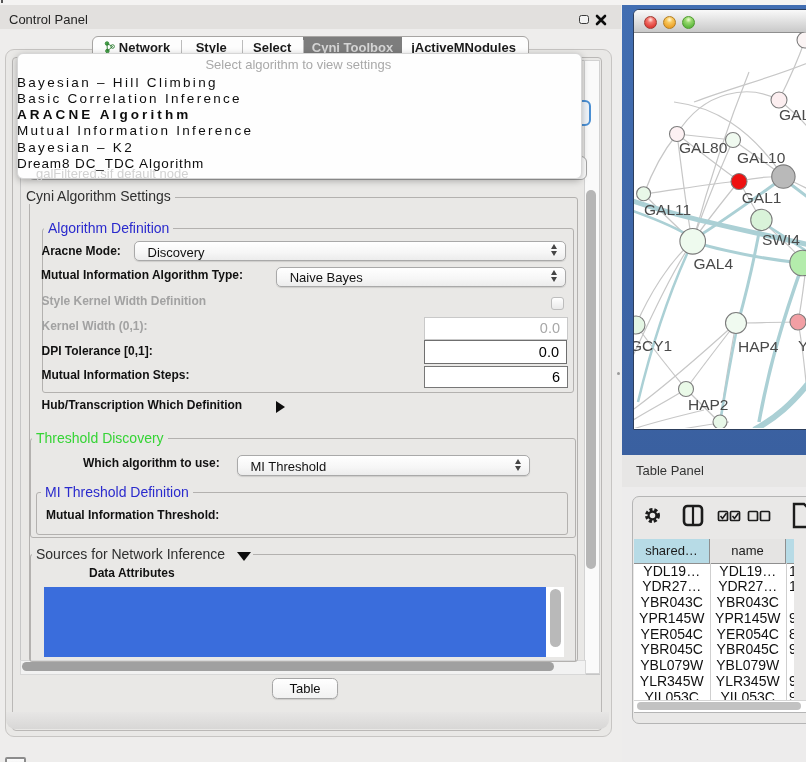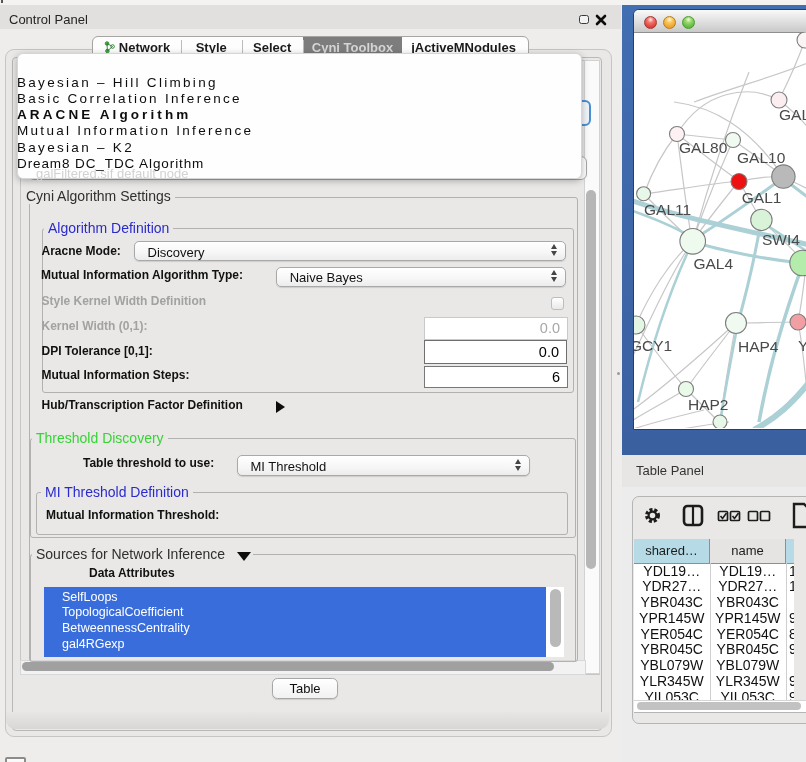--- a/index.html
+++ b/index.html
@@ -89,56 +89,56 @@
 
 <div class="abs lbl b gray" style="left:41.5px;top:318.8px;">Kernel Width (0,1):</div>
 <div class="fld" style="left:424px;top:316.5px;width:128px;height:17px;border:1px solid #c9c9c9;padding:2px 7px 2px 7px;color:#a8a8a8;">0.0</div>
 
 <div class="abs lbl b" style="left:41.5px;top:343.8px;">DPI Tolerance [0,1]:</div>
 <div class="fld" style="left:424px;top:340px;width:127px;height:17px;border:1.5px solid #6f6f6f;padding:2.5px 7px;color:#000;">0.0</div>
 
 <div class="abs lbl b" style="left:41.5px;top:368.3px;">Mutual Information Steps:</div>
 <div class="fld" style="left:424px;top:365.5px;width:128px;height:16px;border:1px solid #777;padding:2px 7px;color:#000;">6</div>
 
-<div class="abs lbl b" style="left:41.5px;top:398px;">Hub/Transcription Factor Definition</div>
+<div class="abs lbl b" style="left:41.5px;top:398px;">Hub/Transcription Which Definition</div>
 <div class="abs" style="left:276px;top:401px;width:0;height:0;border-top:6px solid transparent;border-bottom:6px solid transparent;border-left:9px solid #0d0d0d;"></div>
 
 <div class="grp" style="left:30px;top:437.5px;width:544px;height:98px;"></div>
 <div class="gt" style="left:32px;top:430px;color:#35d435;">Threshold Discovery</div>
-<div class="abs lbl b" style="left:83px;top:456px;">Table threshold to use:</div>
+<div class="abs lbl b" style="left:83px;top:456px;">Which algorithm to use:</div>
 <div class="combo" style="left:236.5px;top:455px;width:291px;height:18.5px;">
       <span class="ct" style="top:3px;">MI Threshold</span>
  <span class="step" style="top:2.5px;">
         <span class="tri-u"></span>
         <span class="tri-d"></span>
       </span>
     </div>
 
 <div class="grp" style="left:36px;top:491.5px;width:530px;height:41px;"></div>
 <div class="gt" style="left:41px;top:483.5px;color:#2a2acd;">MI Threshold Definition</div>
 <div class="abs lbl b" style="left:46px;top:508px;">Mutual Information Threshold:</div>
 
 <div class="grp" style="left:30px;top:553.5px;width:544px;height:106px;border-bottom:none;border-bottom-left-radius:0;border-bottom-right-radius:0;"></div>
 <div class="gt" style="left:32px;top:546px;color:#2f2f2f;padding:0 28px 0 4px;">Sources for Network Inference</div>
 <div class="abs" style="left:237px;top:551.5px;width:0;height:0;border-left:7px solid transparent;border-right:7px solid transparent;border-top:9px solid #0d0d0d;"></div>
 <div class="abs lbl b" style="left:46px;top:566px;padding-left:43px;">Data Attributes</div>
 <div class="abs" style="left:44px;top:586.5px;width:519.5px;height:70px;background:#fff;"></div>
 <div class="abs" style="left:44px;top:586.5px;width:502px;height:70px;background:#3a6ddc;"></div>
-<div class="abs" style="left:62px;top:589.5px;font-size:12.5px;color:#fff;line-height:15.9px;white-space:nowrap;">SelfLoops<br>TopologicalCoefficient<br>BetweennessCentrality<br>gal4RGexp</div>
 <div class="abs" style="left:549.5px;top:589px;width:11px;height:58px;background:#b9b9b9;border-radius:5.5px;"></div>
 
 <div class="abs" style="left:272px;top:678px;width:64px;height:19px;border:1px solid #a6a6a6;border-radius:5.5px;background:linear-gradient(#ffffff,#f1f1f1);text-align:center;line-height:19px;font-size:13px;color:#0e0e0e;box-shadow:0 1px 1px rgba(0,0,0,0.12);">Table</div>
 
 <div class="abs" style="left:5.5px;top:712px;width:603px;height:17px;background:linear-gradient(#e7e6e5,#d8d7d6);border-bottom-left-radius:9px;border-bottom-right-radius:9px;"></div>
 
 <div class="abs" style="left:560px;top:100px;width:27px;height:22px;border:2.5px solid #4a8fd3;border-radius:6px;background:#eef3f8;"></div>
 <div class="abs" style="left:28px;top:156px;width:557px;height:22px;border:1px solid #a5a5a5;border-radius:6px;background:#fdfdfd;"></div>
 <div class="abs" style="left:616.5px;top:371.5px;width:3px;height:3px;background:#9a9a9a;border-radius:2px;"></div>
 
 <div class="abs" style="left:16.8px;top:52.5px;width:563.5px;height:124.5px;background:#fefefe;border:1px solid #d6d6d6;border-radius:6px;box-shadow:0 2px 7px rgba(0,0,0,0.28);"></div>
+<div class="abs" style="left:16.8px;top:57px;width:563px;text-align:center;font-size:13px;color:#a9a9a9;">Select algorithm to view settings</div>
 <div class="abs" style="left:17px;top:74.5px;font-size:13.5px;letter-spacing:2.3px;color:#0d0d0d;line-height:16.3px;white-space:nowrap;">Bayesian – Hill Climbing<br>Basic Correlation Inference<br><span class="b" style="letter-spacing:3.1px;">ARACNE Algorithm</span><br>Mutual Information Inference<br>Bayesian – K2<br><span style="letter-spacing:0.9px;">Dream8 DC_TDC Algorithm</span></div>
 <div class="abs" style="left:36px;top:165.5px;font-size:13px;color:#d2d2d2;white-space:nowrap;">galFiltered.sif default node</div>
 
 <div class="abs" style="left:5px;top:757px;width:17px;height:12px;border:2px solid #8c8c8c;border-radius:2px;background:linear-gradient(#fdfdfd,#e2e2e2);"></div>
 
 <div class="abs" style="left:622px;top:4.5px;width:184px;height:450px;background:linear-gradient(#426eb2,#3a60a0);"></div>
 
 <div class="abs" style="left:633px;top:8.5px;width:180px;height:419.5px;border:1.5px solid #2c3e5c;border-radius:6px 6px 0 0;background:#fff;overflow:hidden;">
   <div class="abs" style="left:0;top:0;width:100%;height:22px;background:linear-gradient(#f9f9f9,#c9c9c9);border-bottom:1px solid #8f8f8f;"></div>
   <div class="abs" style="left:9.5px;top:6.5px;width:11px;height:11px;border-radius:50%;background:radial-gradient(circle at 50% 25%,#ffd8d3 5%,#f2766e 30%,#e03c36 75%);border:1px solid #a03a32;"></div>

